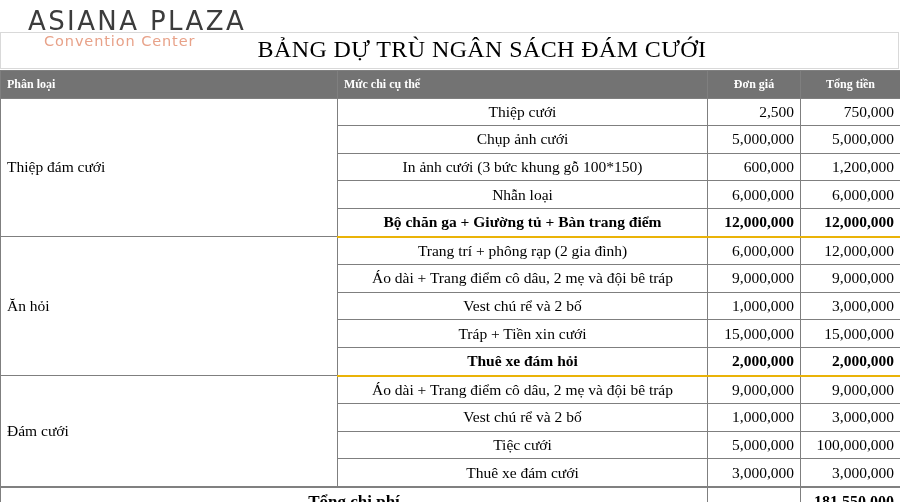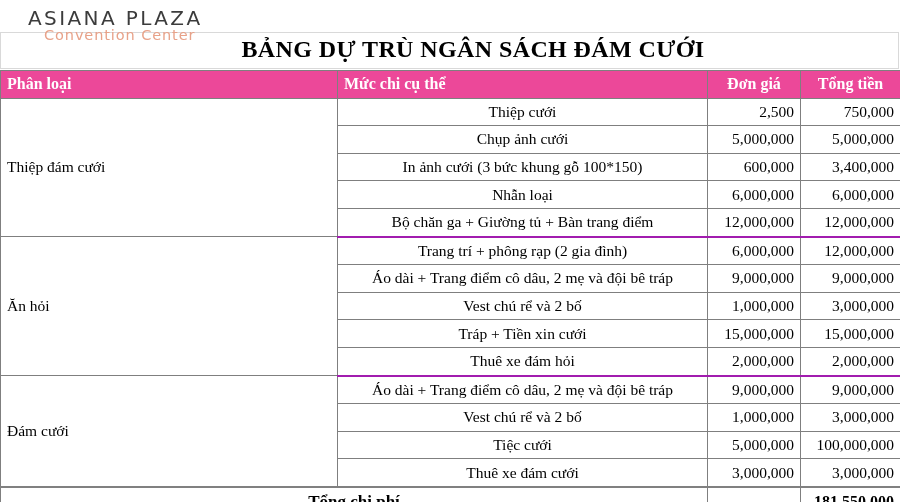--- a/index.html
+++ b/index.html
@@ -30,21 +30,21 @@
   .logo {
     position: absolute;
     left: 28px;
     top: 8px;
     width: 260px;
     text-align: left;
     line-height: 1;
   }
   .logo-main {
     font-family: "DejaVu Sans", sans-serif;
-    font-size: 20px;
+    font-size: 26px;
     letter-spacing: 2.4px;
     color: #3c3c3c;
     font-weight: 400;
     white-space: nowrap;
   }
   .logo-sub {
     font-family: "DejaVu Sans", sans-serif;
     font-size: 14.5px;
     letter-spacing: 0.9px;
     color: #e8a289;
@@ -58,27 +58,27 @@
     left: 0;
     top: 32px;
     width: 899px;
     height: 37px;
     border: 1px solid #d9d9d9;
     box-sizing: border-box;
     background: transparent;
   }
   .title {
     position: absolute;
-    left: 193px;
+    left: 202px;
     top: 36px;
     width: 560px;
     text-align: center;
     font-family: "Liberation Serif", serif;
     font-size: 24px;
-    font-weight: bold;
+    font-weight: normal;
     letter-spacing: 0.4px;
     color: #000000;
     white-space: nowrap;
   }
 
   
   table.budget {
     border-collapse: collapse;
     table-layout: fixed;
     width: 900px;
@@ -92,24 +92,24 @@
 
   table.budget th, table.budget td {
     border: 1px solid #7f7f7f;
     padding: 0 6px;
     height: 26.6px;
     vertical-align: middle;
     background-clip: padding-box;
   }
 
   thead th {
-    background: #ec4899;
+    background: #737373;
     color: #ffffff;
     font-weight: bold;
-    font-size: 16px;
+    font-size: 12px;
     height: 28px;
     text-align: left;
     border-color: #c0874a;
   }
   thead th.ctr { text-align: center; }
 
   td.cat {
     vertical-align: bottom;
     padding-bottom: 2px;
     text-align: left;
@@ -118,21 +118,22 @@
   td.item {
     text-align: center;
     white-space: nowrap;
     overflow: hidden;
   }
   td.num {
     text-align: right;
     white-space: nowrap;
   }
   tr.group-end > td {
-    border-bottom: 2px solid #a21caf;
+    border-bottom: 2px solid #eab308;
+    font-weight: bold;
   }
   tr.total-row td {
     height: 29px;
     font-weight: bold;
     border-top: 2px solid #808080;
   }
   td.total-label {
     text-align: center;
     font-size: 17px;
     font-weight: bold;
@@ -181,21 +182,21 @@
         <td class="num">750,000</td>
       </tr>
       <tr>
         <td class="item">Chụp ảnh cưới</td>
         <td class="num">5,000,000</td>
         <td class="num">5,000,000</td>
       </tr>
       <tr>
         <td class="item">In ảnh cưới (3 bức khung gỗ 100*150)</td>
         <td class="num">600,000</td>
-        <td class="num">3,400,000</td>
+        <td class="num">1,200,000</td>
       </tr>
       <tr>
         <td class="item">Nhẫn loại</td>
         <td class="num">6,000,000</td>
         <td class="num">6,000,000</td>
       </tr>
       <tr class="group-end">
         <td class="item">Bộ chăn ga + Giường tủ + Bàn trang điểm</td>
         <td class="num">12,000,000</td>
         <td class="num">12,000,000</td>

